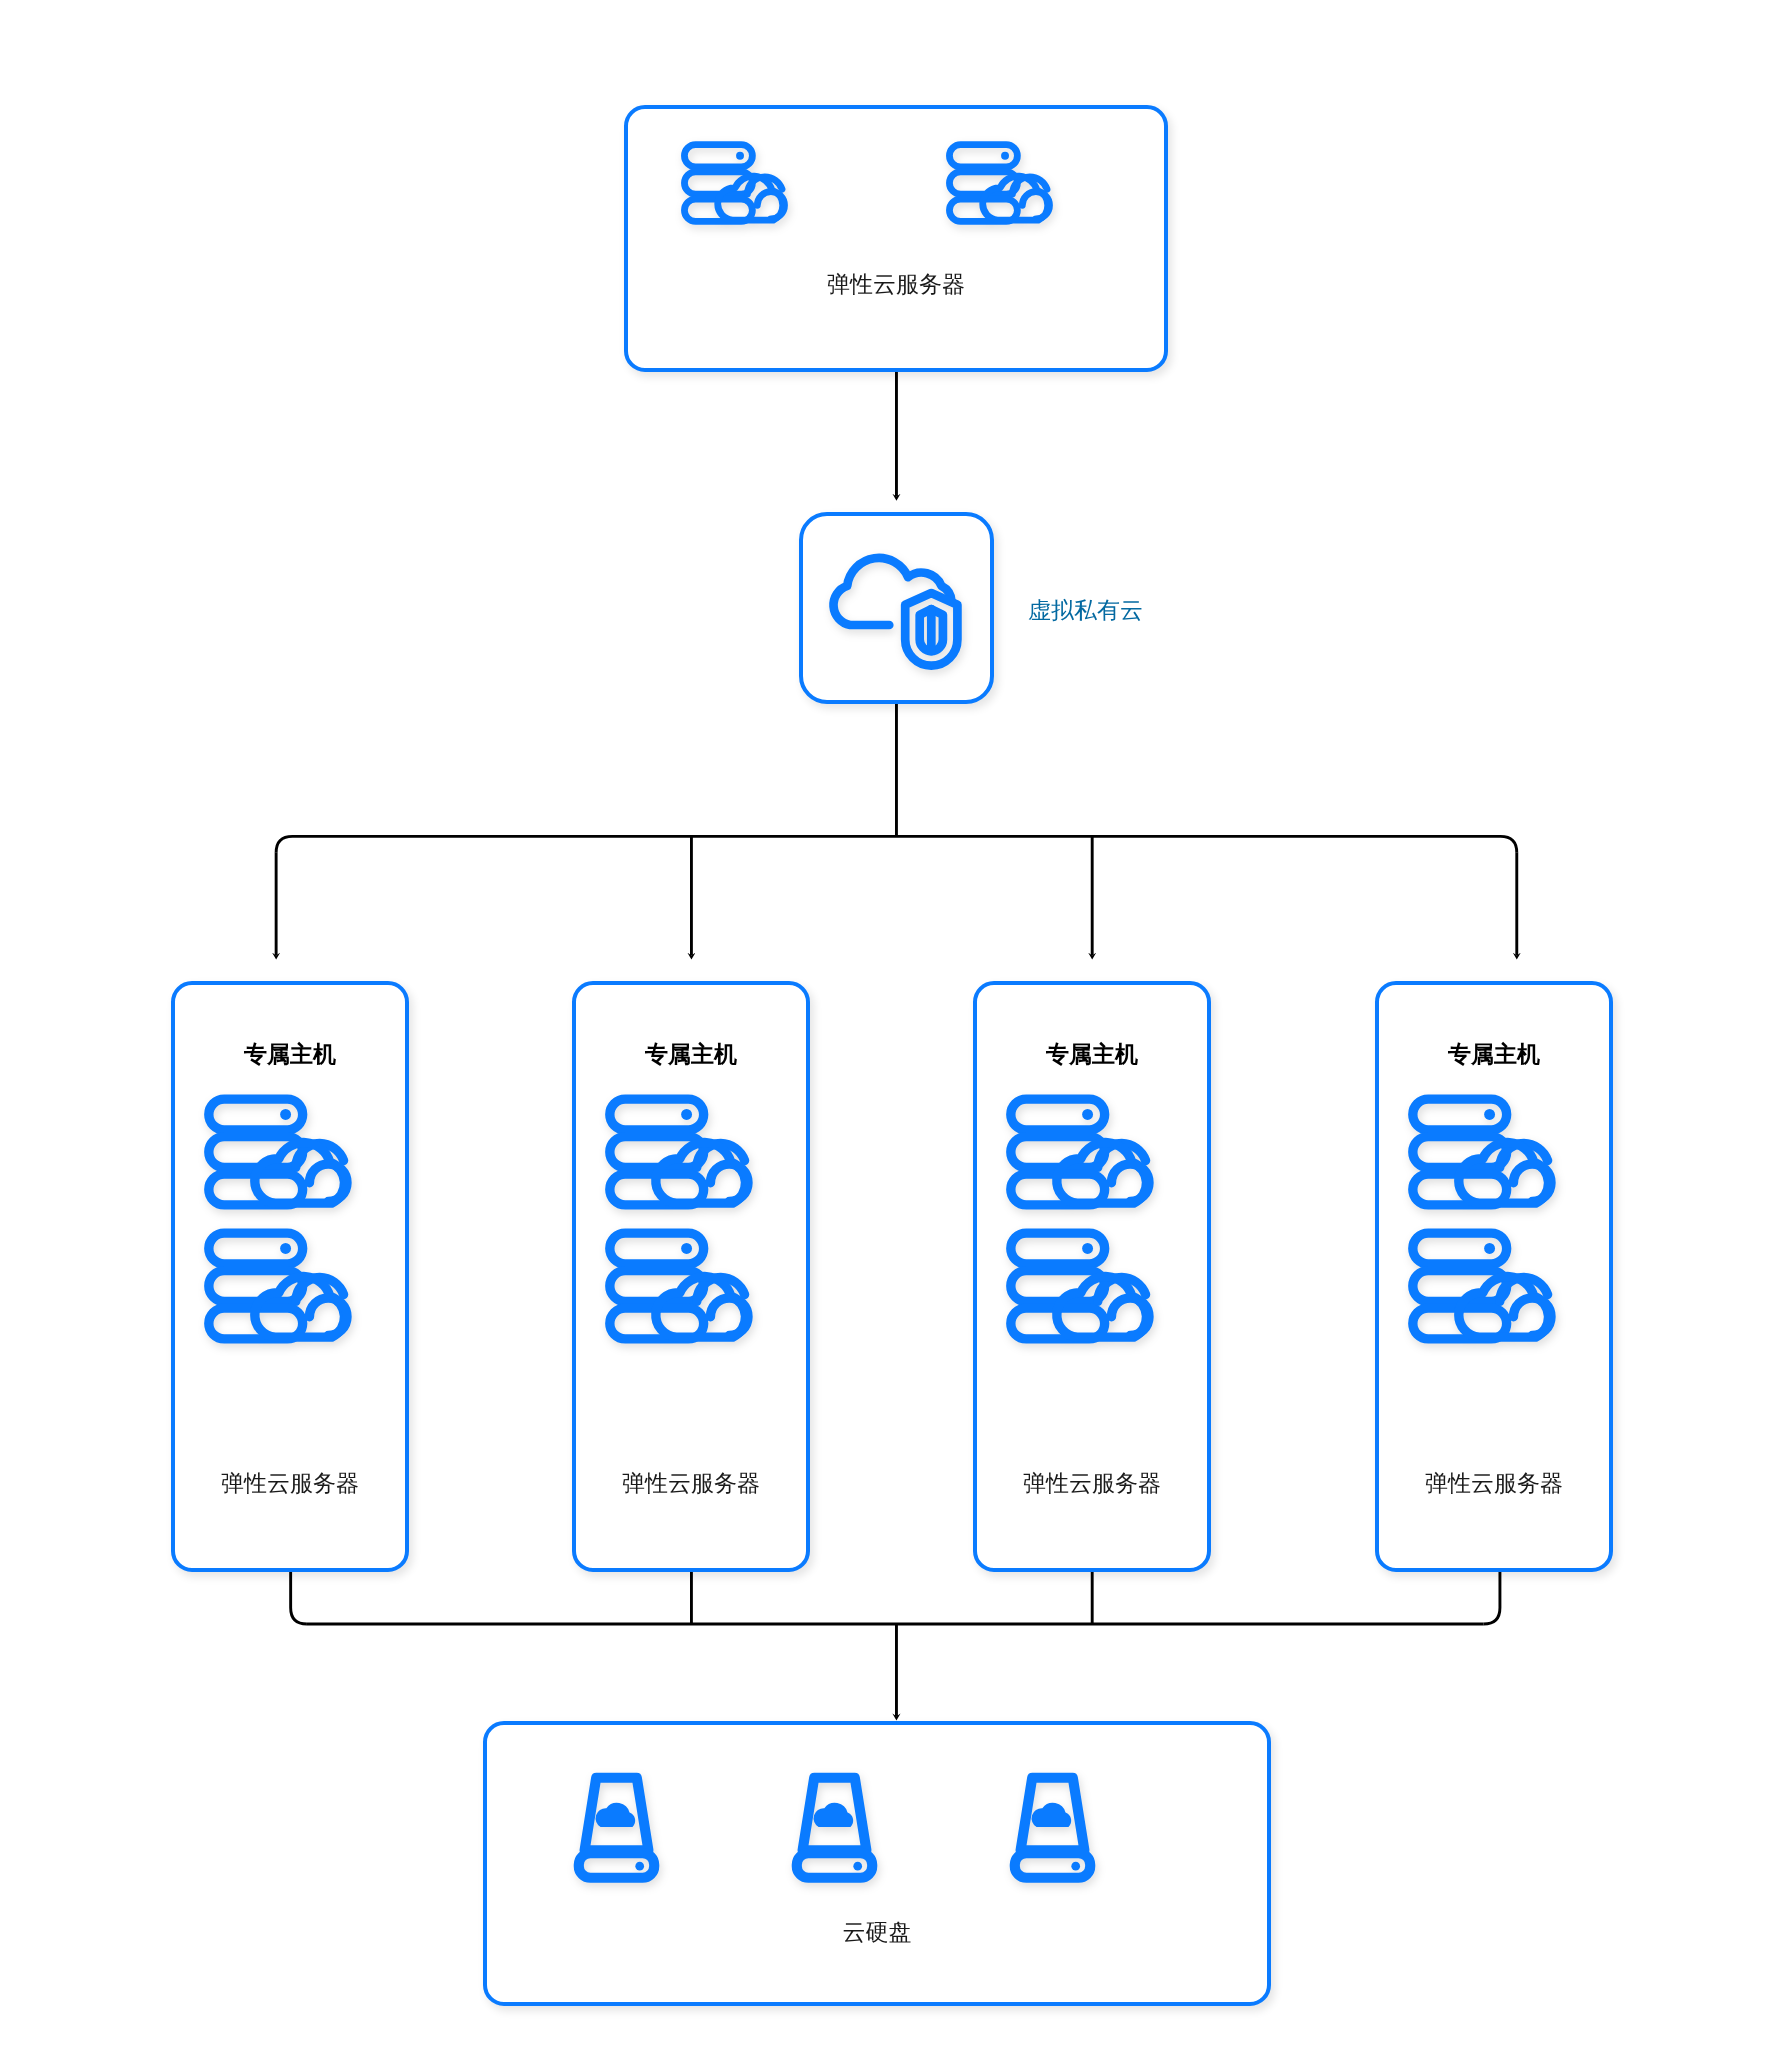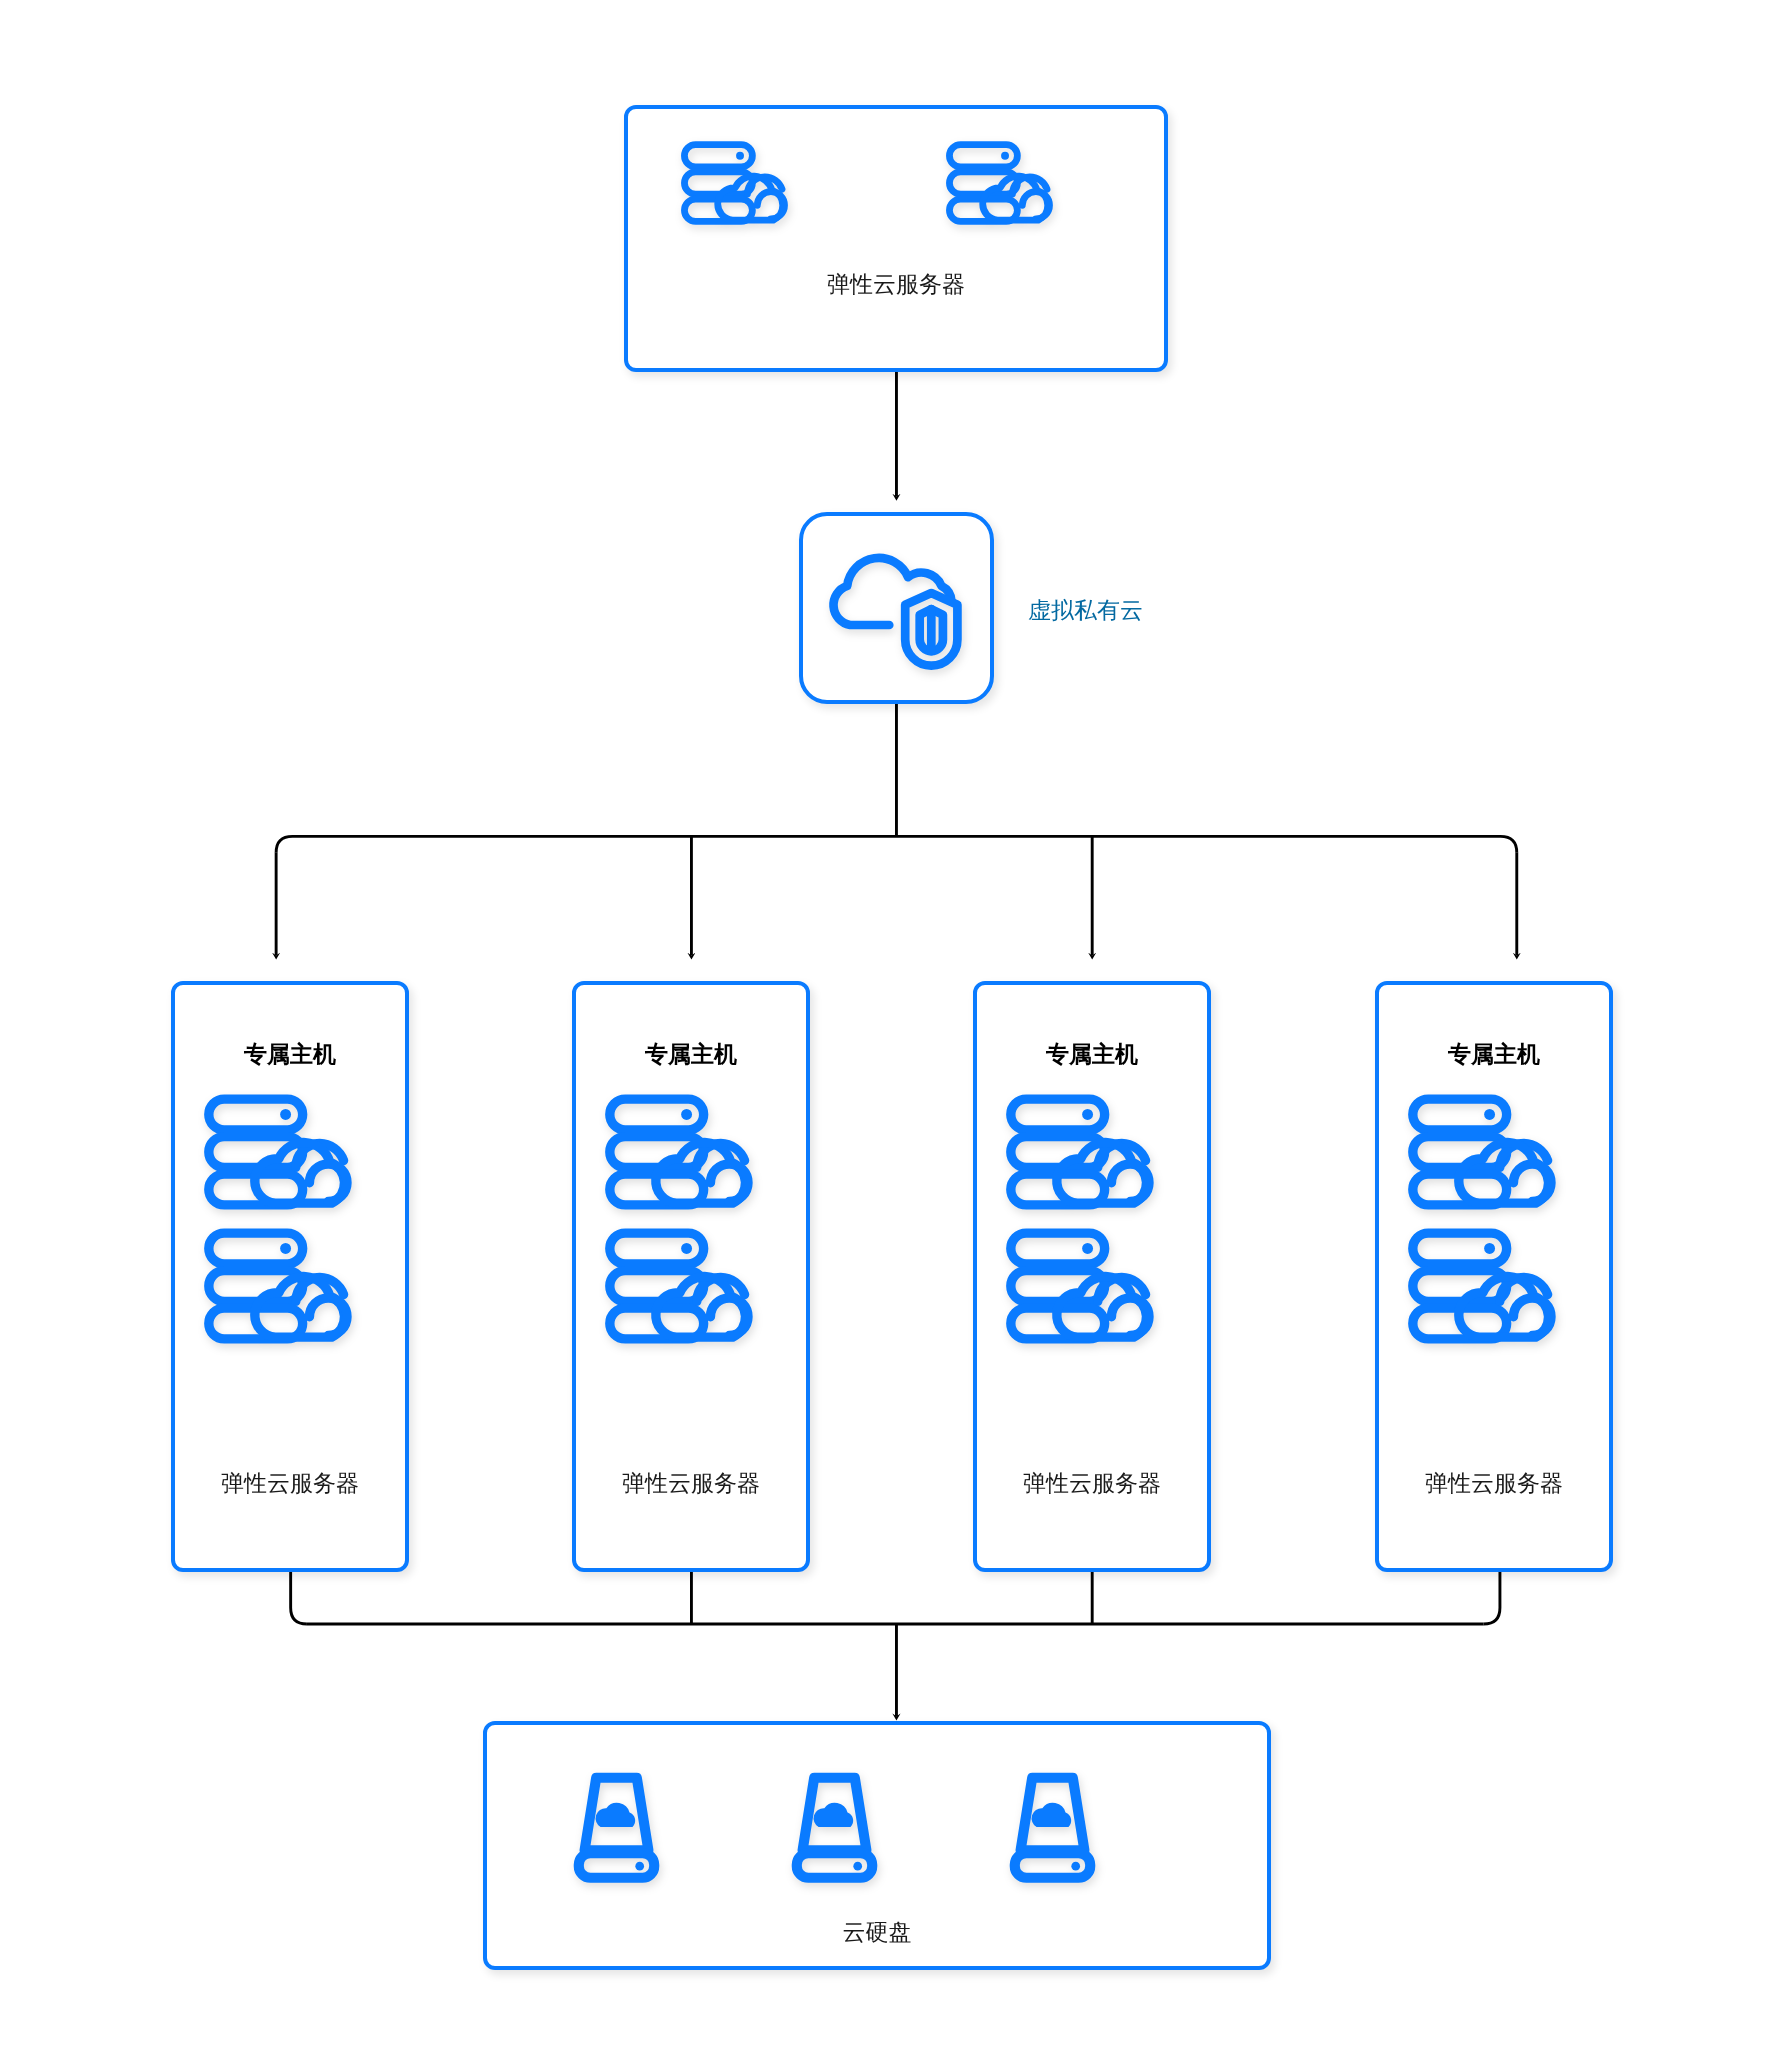--- a/index.html
+++ b/index.html
@@ -4,21 +4,21 @@
 <style>
   html,body{margin:0;padding:0;background:#ffffff;}
   body{font-family:"Liberation Sans","DejaVu Sans",sans-serif;}
   #stage{position:relative;width:1772px;height:2066px;background:#fff;overflow:hidden;}
 
   .svg-layer{position:absolute;left:0;top:0;width:1772px;height:2066px;pointer-events:none;}
 
   .box{
     position:absolute;
     border:4.1px solid var(--blue,#0a7bff);
-    border-radius:12px;
+    border-radius:21px;
     background:#ffffff;
     box-sizing:border-box;
     box-shadow:3.5px 4.6px 8.1px rgba(0,0,0,0.10);
   }
 
   .title-top{
     position:absolute;
     font-size:25.6px;
     font-weight:bold;
     color:#000;
@@ -257,21 +257,21 @@
           <circle cx="48" cy="12" r="3.2" fill="#0a7bff" stroke="none"></circle>
           <path d="M54,43 a14,14 0 0 1 14,-14 a15,15 0 0 1 14,10"></path>
           <path d="M42,64 a13,13 0 0 1 2,-26 a16,16 0 0 1 30,2 a13,13 0 0 1 1,24 z"></path>
           <path d="M62,52 a11,11 0 0 1 11,-11 a11,11 0 0 1 11,11 a11,11 0 0 1 -11,11"></path>
         </g>
       </svg>
     </span>
     <div class="box-caption" style="top:483px;">弹性云服务器</div>
   </div>
 
-  <div class="box" style="left:483px;top:1721px;width:788px;height:249px;font-family:Liberation Serif, serif;">
+  <div class="box" style="left:483px;top:1721px;width:788px;height:285px;font-family:Liberation Serif, serif;">
 
     <span class="icon" style="left:77px;top:44px;">
       <svg width="105" height="116" viewBox="0 0 72 80">
         <g fill="none" stroke="#0a7bff" stroke-width="7" stroke-linecap="round" stroke-linejoin="round">
           <path d="M22,6 L50,6 L58,56 L14,56 Z"></path>
           <rect x="10" y="58" width="52" height="17" rx="8"></rect>
           <circle cx="52" cy="67" r="3" fill="#0a7bff" stroke="none"></circle>
           <path d="M25,40 a7,7 0 0 1 4,-13 a9,9 0 0 1 16,3 a6,6 0 0 1 2,10 z" fill="#0a7bff" stroke="none"></path>
         </g>
       </svg>

